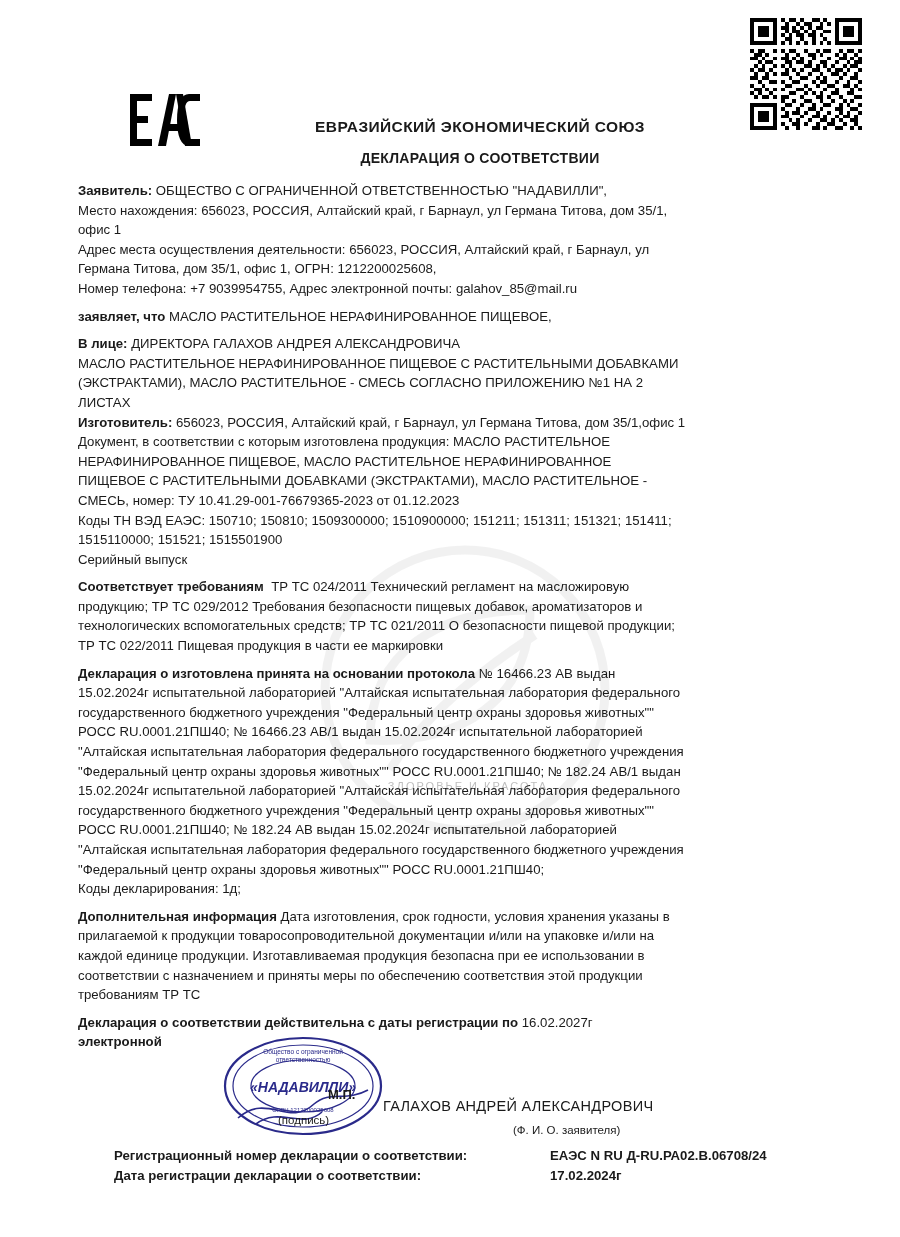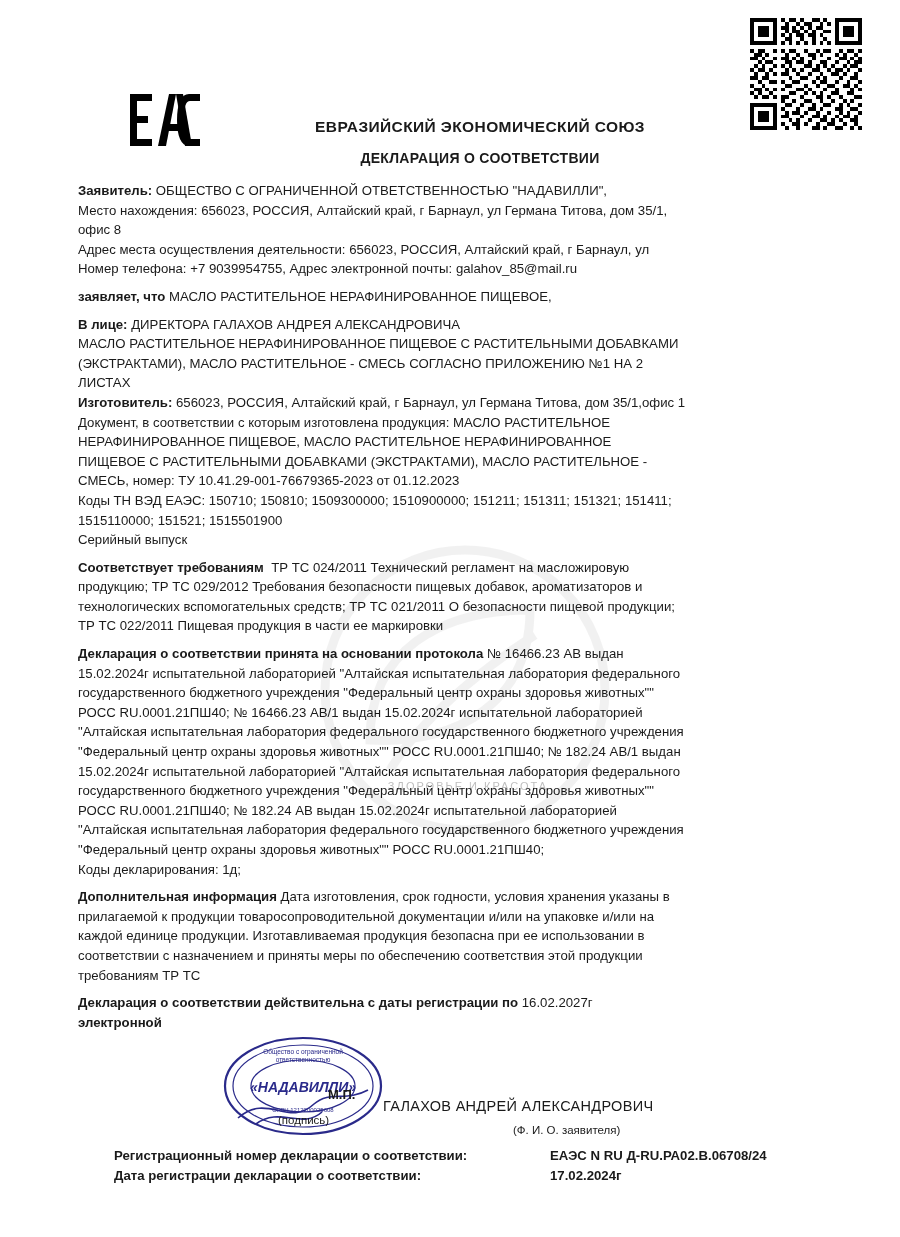--- a/index.html
+++ b/index.html
@@ -452,22 +452,23 @@
   </div>
   <div class="wm-text">ЗДОРОВЬЕ И КРАСОТА</div>
 
   <div class="body">
 
     <div class="para">
       <b>Заявитель:</b>
       <span>ОБЩЕСТВО С ОГРАНИЧЕННОЙ ОТВЕТСТВЕННОСТЬЮ "НАДАВИЛЛИ",</span>
     </div>
     <div class="para">Место нахождения: 656023, РОССИЯ, Алтайский край, г Барнаул, ул Германа Титова, дом 35/1,</div>
-    <div class="para">офис 8</div>
+    <div class="para">офис 1</div>
     <div class="para">Адрес места осуществления деятельности: 656023, РОССИЯ, Алтайский край, г Барнаул, ул</div>
+    <div class="para">Германа Титова, дом 35/1, офис 1, ОГРН: 1212200025608,</div>
     <div class="para">Номер телефона: +7 9039954755, Адрес электронной почты: galahov_85@mail.ru</div>
 
     <div class="para gap">
       <b>заявляет, что</b>
       <span>МАСЛО РАСТИТЕЛЬНОЕ НЕРАФИНИРОВАННОЕ ПИЩЕВОЕ,</span>
     </div>
 
     <div class="para gap">
       <b>В лице:</b>
       <span>ДИРЕКТОРА ГАЛАХОВ АНДРЕЯ АЛЕКСАНДРОВИЧА</span>
@@ -490,21 +491,21 @@
 
     <div class="para gap">
       <b>Соответствует требованиям</b>
       &nbsp;<span>ТР ТС 024/2011 Технический регламент на масложировую</span>
     </div>
     <div class="para">продукцию; ТР ТС 029/2012 Требования безопасности пищевых добавок, ароматизаторов и</div>
     <div class="para">технологических вспомогательных средств; ТР ТС 021/2011 О безопасности пищевой продукции;</div>
     <div class="para">ТР ТС 022/2011 Пищевая продукция в части ее маркировки</div>
 
     <div class="para gap">
-      <b>Декларация о соответствии принята на основании протокола</b>
+      <b>Декларация о изготовлена принята на основании протокола</b>
       <span>№ 16466.23 АВ выдан</span>
     </div>
     <div class="para">15.02.2024г  испытательной лабораторией "Алтайская испытательная лаборатория федерального</div>
     <div class="para">государственного бюджетного учреждения "Федеральный центр охраны здоровья животных""</div>
     <div class="para">РОСС RU.0001.21ПШ40; № 16466.23 АВ/1 выдан 15.02.2024г  испытательной лабораторией</div>
     <div class="para">"Алтайская испытательная лаборатория федерального государственного бюджетного учреждения</div>
     <div class="para">"Федеральный центр охраны здоровья животных"" РОСС RU.0001.21ПШ40; № 182.24 АВ/1 выдан</div>
     <div class="para">15.02.2024г  испытательной лабораторией "Алтайская испытательная лаборатория федерального</div>
     <div class="para">государственного бюджетного учреждения "Федеральный центр охраны здоровья животных""</div>
     <div class="para">РОСС RU.0001.21ПШ40; № 182.24 АВ выдан 15.02.2024г  испытательной лабораторией</div>

